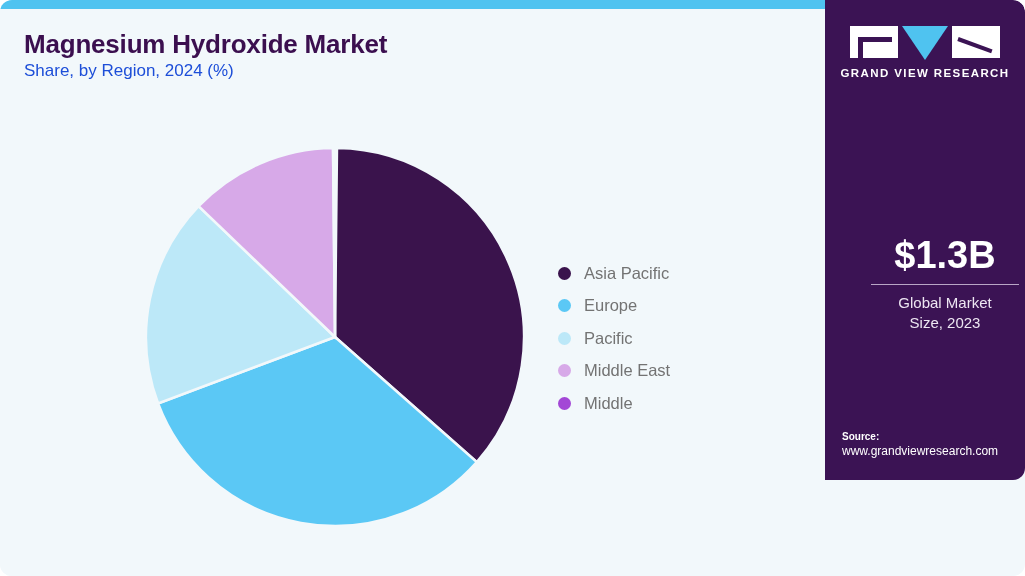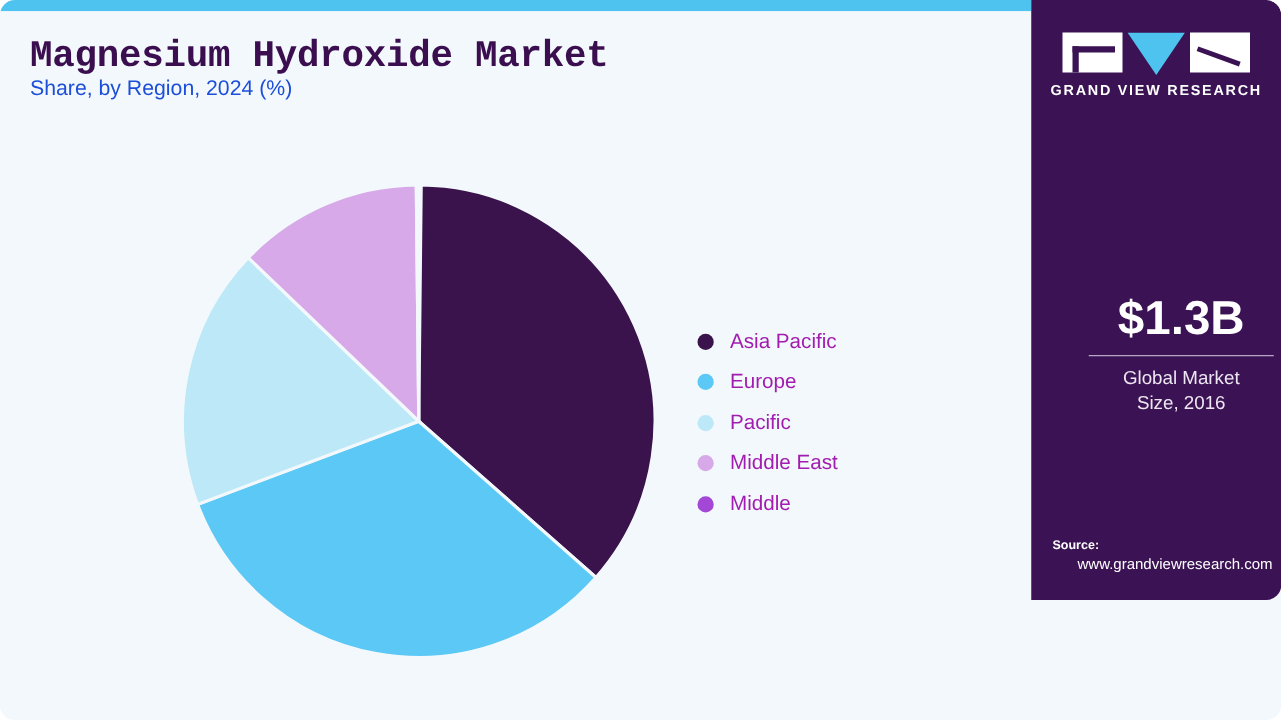--- a/index.html
+++ b/index.html
@@ -24,24 +24,23 @@
     border-top-left-radius:12px;
   }
   
   #left-panel {
     position:absolute; left:0; top:9px;
     width:825px; height:567px;
     background:#F2F8FB;
   }
   #title {
     position:absolute; left:24px; top:20px;
-    font-size:30px; font-weight:bold;
+    font-size:26px; font-weight:bold;
     color:#3B0F4F; letter-spacing:-0.2px;
     white-space:nowrap;
-    font-family:Liberation Mono, monospace;
   }
   #subtitle {
     position:absolute; left:24px; top:52px;
     font-size:17px; font-weight:normal;
     color:#1d4ed8;
     white-space:nowrap;
   }
   
   #pie-wrap {
     position:absolute; left:130px; top:125px;
@@ -55,21 +54,21 @@
   }
   .legend-item {
     display:flex; align-items:center;
     height:32.5px;
   }
   .legend-dot {
     width:13px; height:13px; border-radius:50%;
     flex:0 0 auto; margin-right:13px;
   }
   .legend-label {
-    font-size:16.5px; color:#a21caf;
+    font-size:16.5px; color:#737373;
     white-space:nowrap;
   }
   
   #sidebar {
     position:absolute; right:0; top:0;
     width:200px; height:480px;
     background:#3B1354;
     border-top-right-radius:12px;
     border-bottom-right-radius:12px;
   }
@@ -129,21 +128,21 @@
   }
   #source-block {
     position:absolute; left:17px; bottom:22px;
     width:180px; text-align:left;
   }
   #source-label {
     font-size:10px; font-weight:bold; color:#ffffff;
     margin-bottom:2px;
   }
   #source-url {
-    font-size:12px; color:#ffffff;margin-left:20px;
+    font-size:12px; color:#ffffff;
   }
 </style>
 </head>
 <body>
 
 <div id="card">
 
   <div id="accent-bar"></div>
 
   <div id="left-panel">
@@ -197,21 +196,21 @@
           <polygon points="0,0 46,0 23,34" fill="#4FC3F0"></polygon>
         </svg>
         <div class="logo-r"></div>
       </div>
       <div id="logo-text">GRAND VIEW RESEARCH</div>
     </div>
 
     <div id="stat-block">
       <div id="stat-value">$1.3B</div>
       <div id="stat-divider"></div>
-      <div id="stat-caption">Global Market Size, 2016</div>
+      <div id="stat-caption">Global Market Size, 2023</div>
     </div>
 
     <div id="source-block">
       <div id="source-label">Source:</div>
       <div id="source-url">www.grandviewresearch.com</div>
     </div>
 
   </div>
 
 </div>

